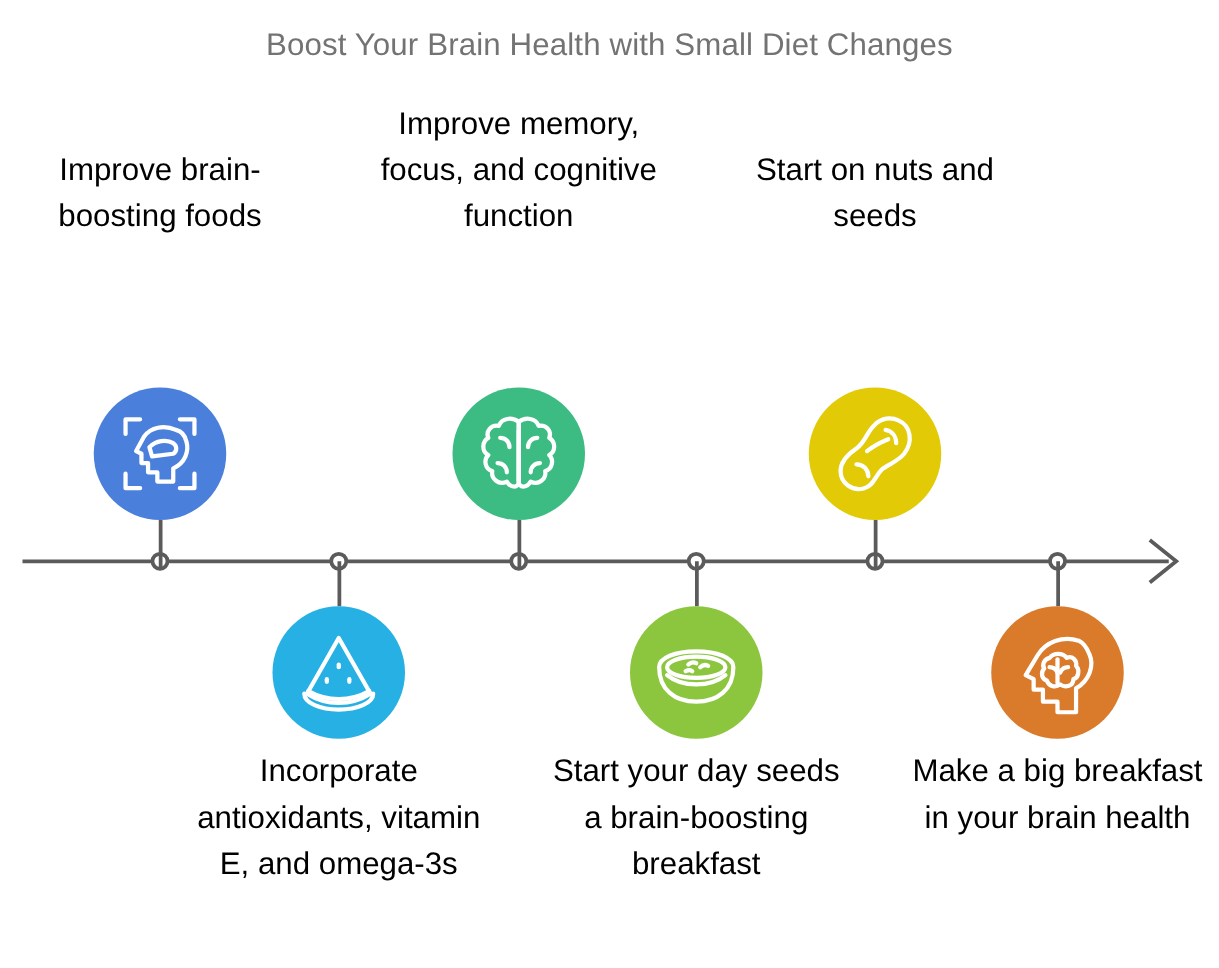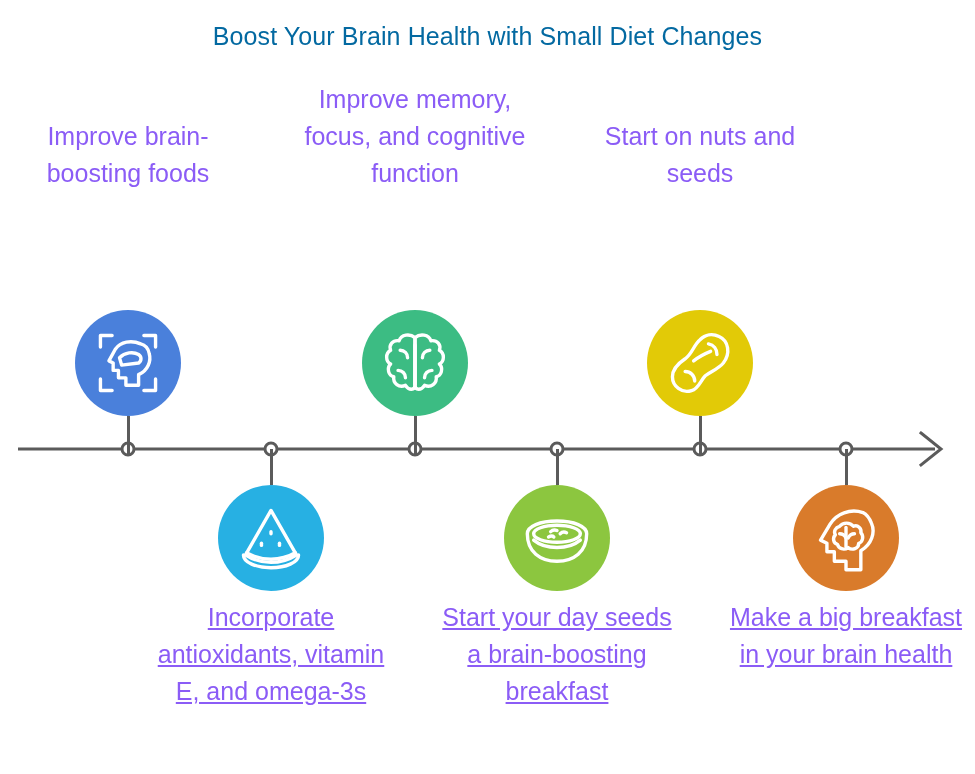--- a/index.html
+++ b/index.html
@@ -21,21 +21,21 @@
 
   
   .chart-title {
     position: absolute;
     left: 0;
     top: 22px;
     width: 975px;
     text-align: center;
     font-size: 25px;
     font-weight: 400;
-    color: #0369a1;
+    color: #737373;
     letter-spacing: 0.1px;
     white-space: nowrap;
   }
 
   
   .axis-svg {
     position: absolute;
     left: 0;
     top: 425px;
     width: 975px;
@@ -69,33 +69,33 @@
     width: 106px;
     height: 106px;
   }
   .label {
     position: absolute;
     left: 0;
     width: 240px;
     text-align: center;
     font-size: 25px;
     line-height: 37px;
-    color: #8b5cf6;
+    color: #000000;
     font-weight: 400;
   }
 
   
   .node.up .circle  { top: 0; }
   .node.up .stem    { top: 106px; height: 38px; }
   .node.up .label   { bottom: 118px; }
 
   
   .node.down .stem  { top: 0; height: 36px; }
   .node.down .circle{ top: 36px; }
-  .node.down .label { top: 150px; text-decoration: underline; }
+  .node.down .label { top: 150px; }
 </style>
 </head>
 <body>
 
 <div id="stage">
 
   <div class="chart-title">Boost Your Brain Health with Small Diet Changes</div>
 
   <svg class="axis-svg" viewBox="0 0 975 50" xmlns="http://www.w3.org/2000/svg">
     <line x1="18" y1="24" x2="935" y2="24" stroke="#5b5b5b" stroke-width="3"></line>

